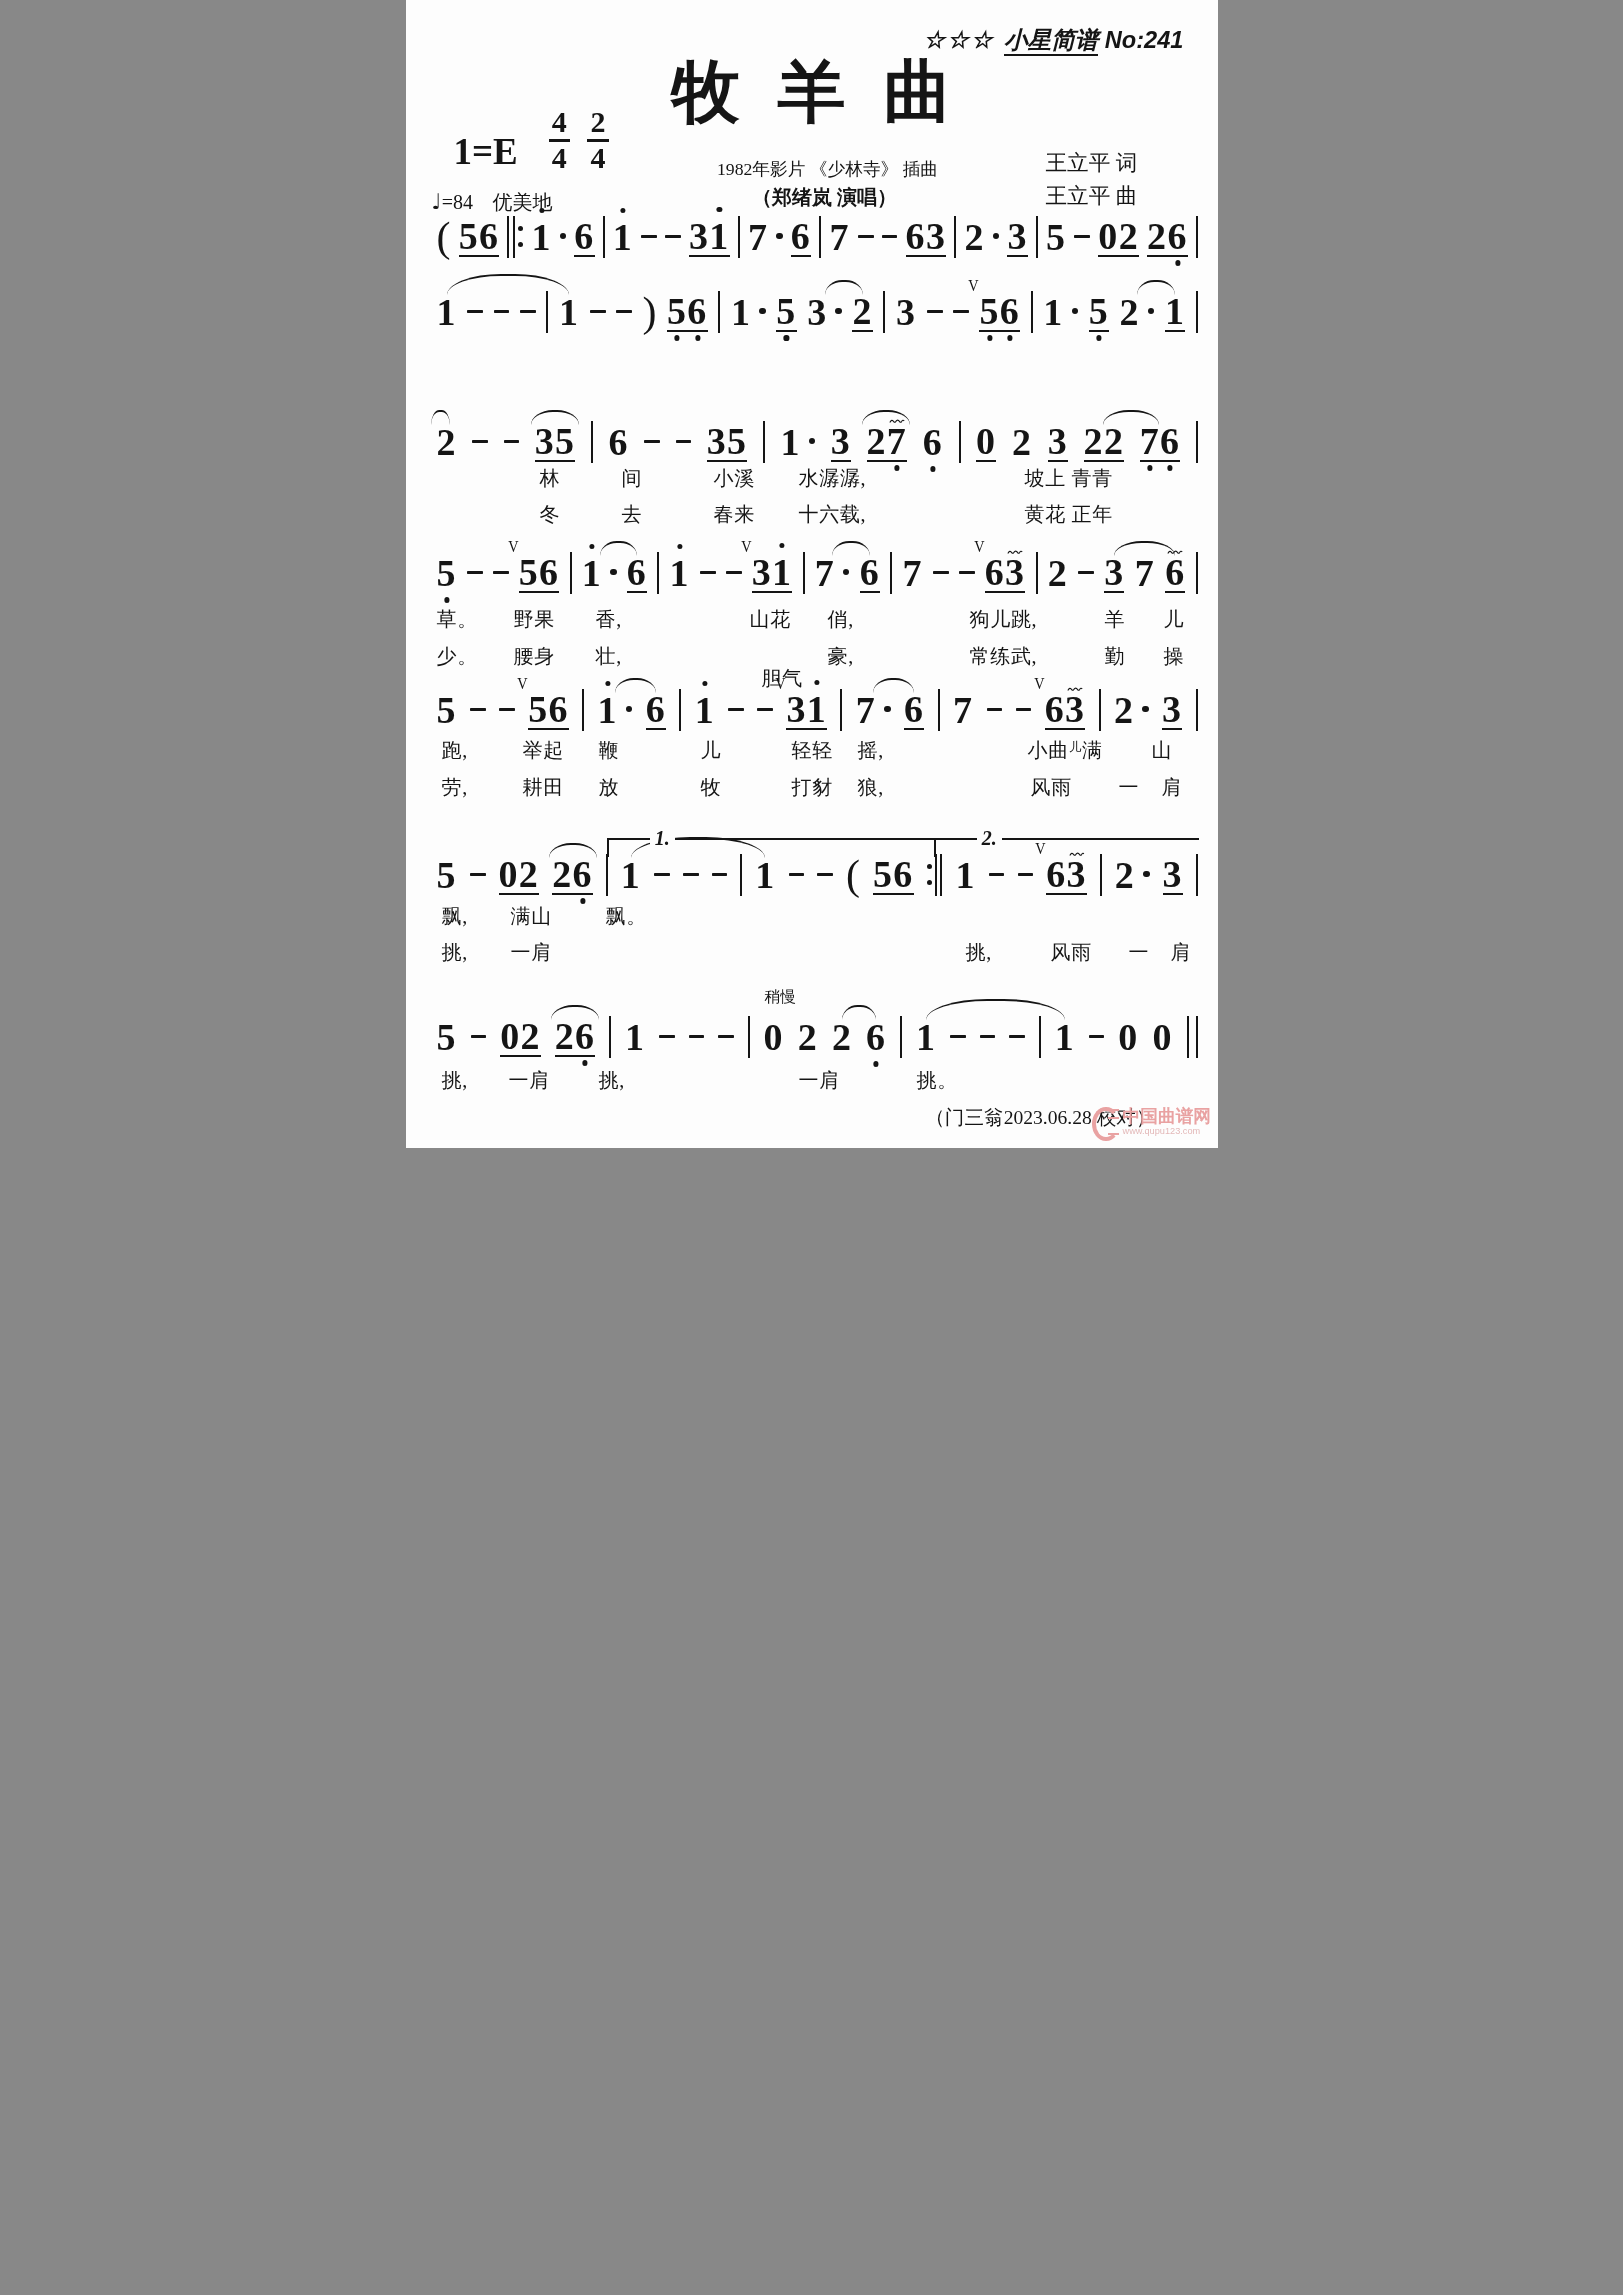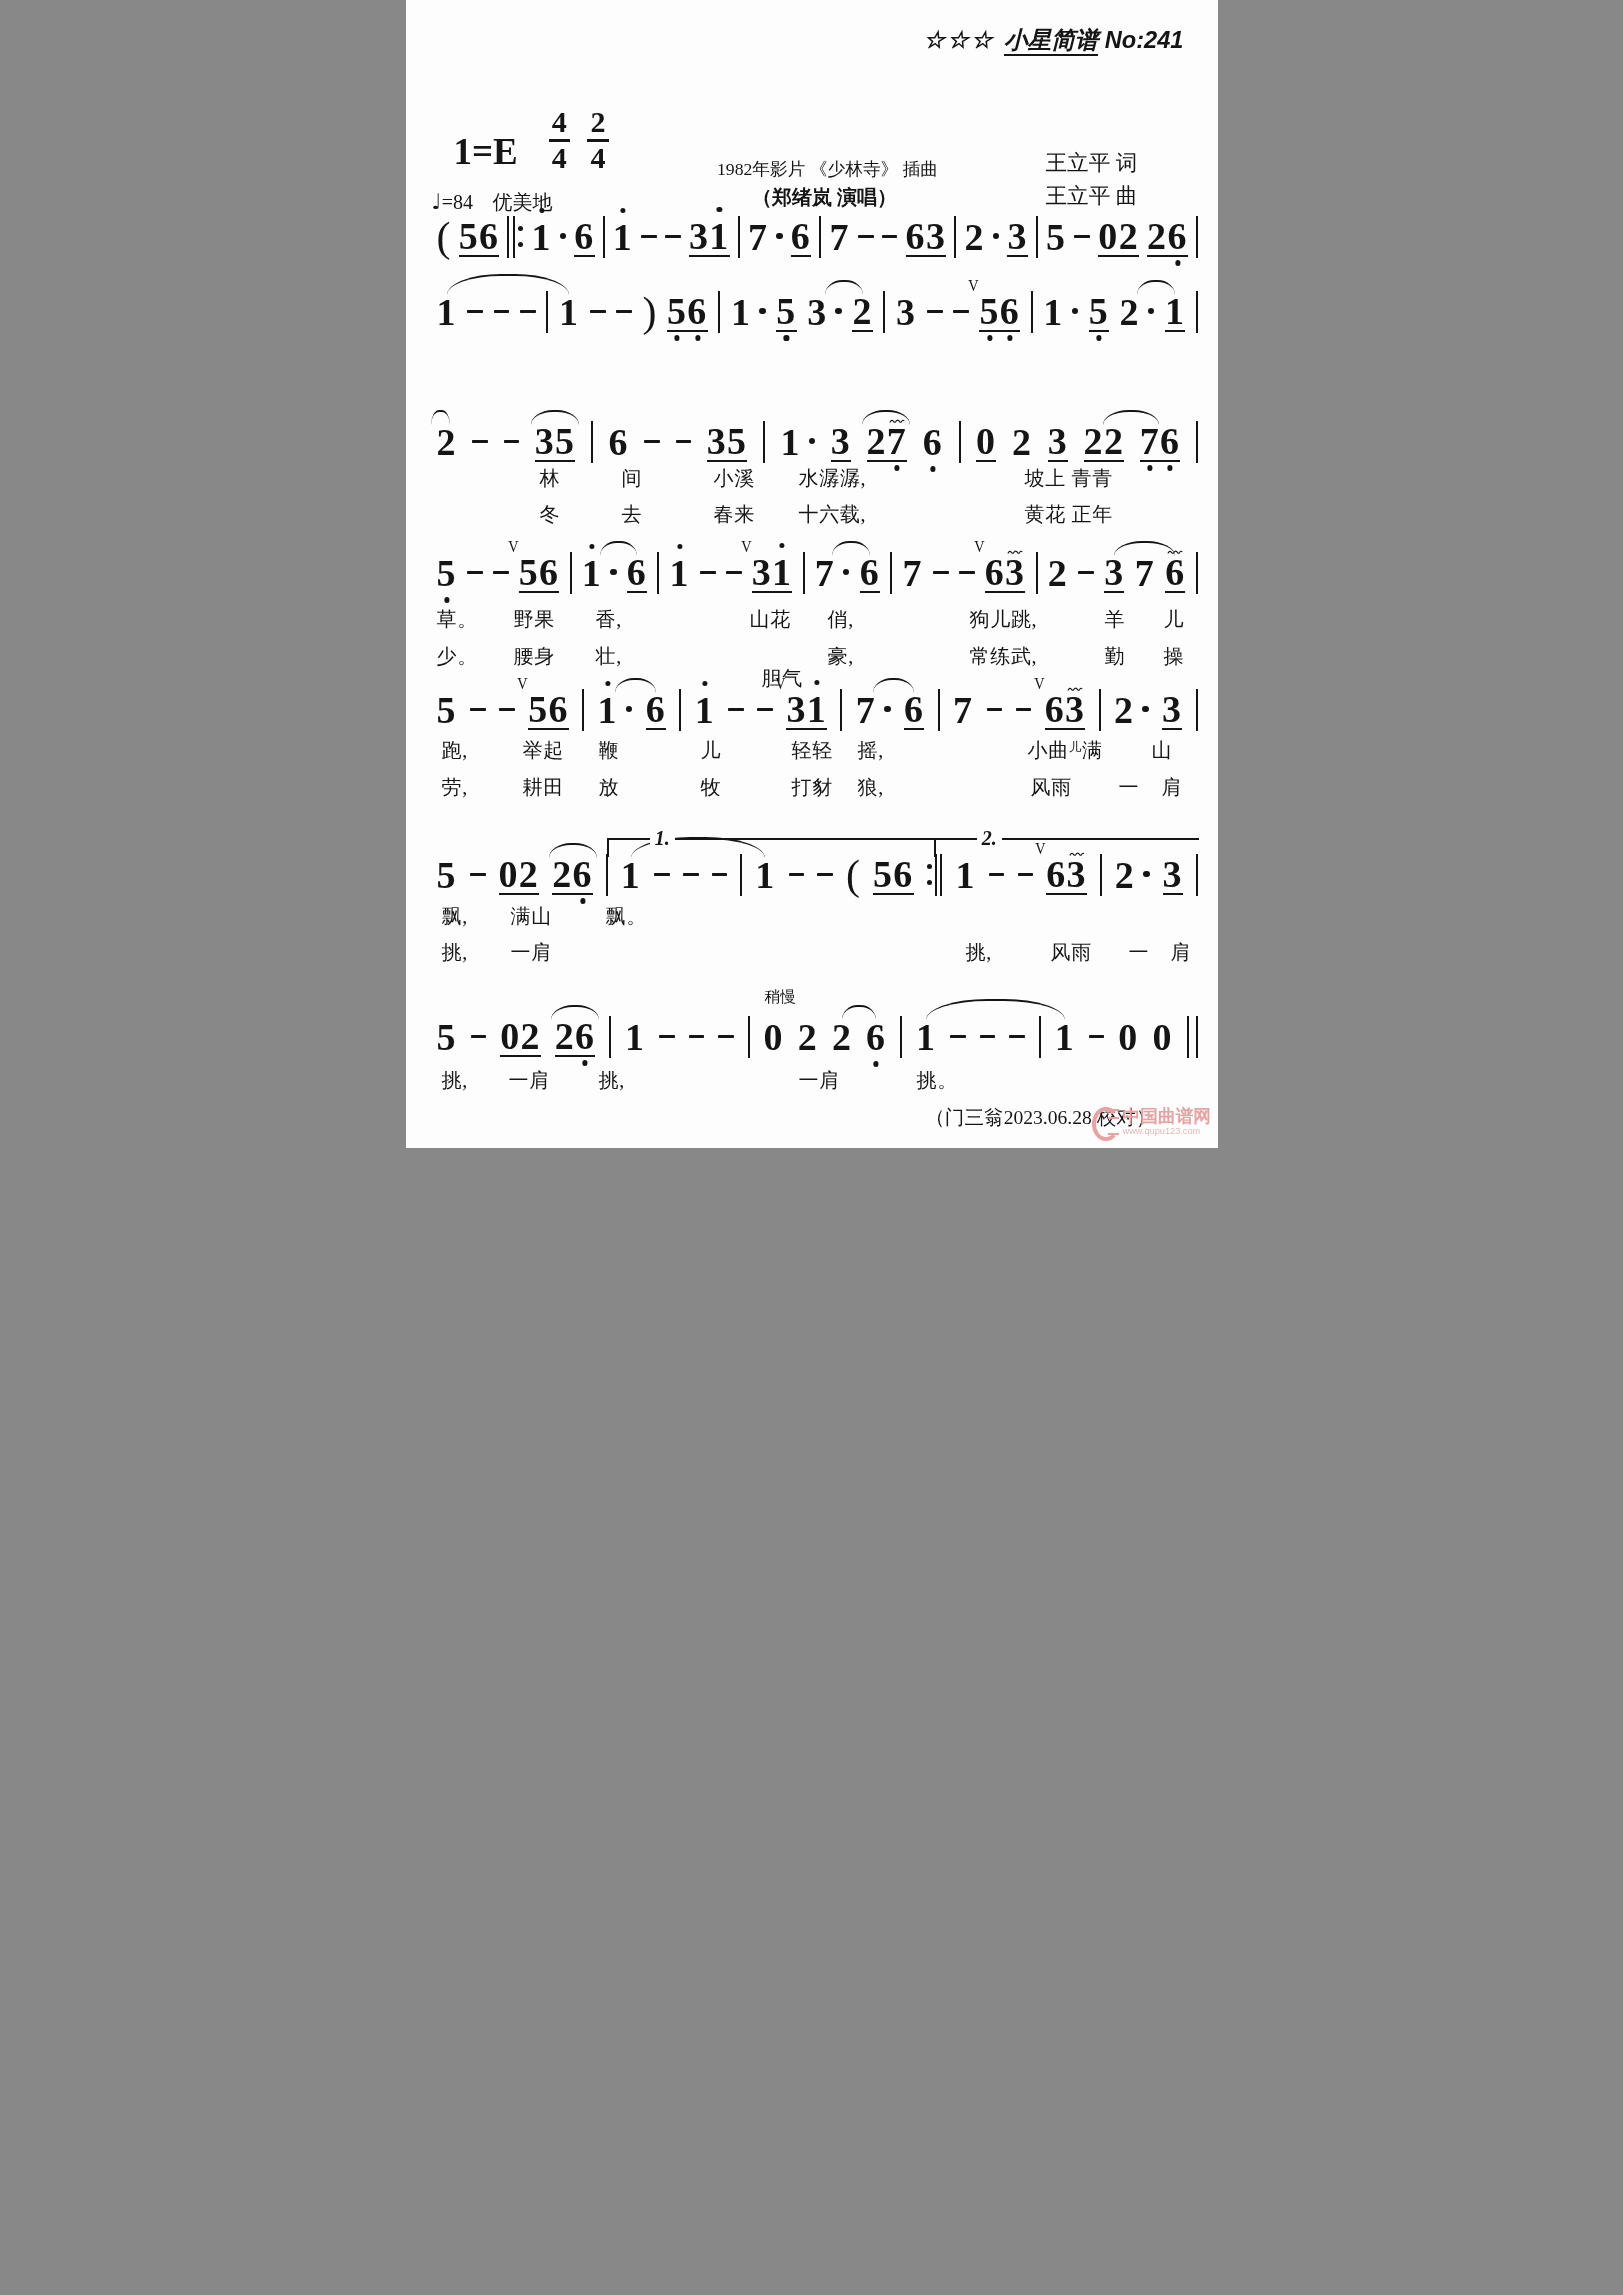--- a/index.html
+++ b/index.html
@@ -57,20 +57,21 @@
   .wm-bars i{display:block;height:2.6px;background:#e9a2a2;margin-top:5.9px;}
   .wm-t1{font:700 17.7px "Liberation Serif",serif;line-height:1.1;}
   .wm-t2{font:400 9.2px "Liberation Sans",sans-serif;color:#e3b8b8;}
 </style>
 </head>
 <body>
 
 <div class="page" id="sheet">
   <div class="series"><span class="stars">☆☆☆</span><span class="sname">小星简谱</span><span class="sno">No:241</span></div>
 
+  <div class="title"><span>牧羊曲</span></div>
 
   <div class="keysig">1=E</div>
   <div class="fracs">
     <span class="frac">
         <span class="num">4</span>
         <span class="den">4</span>
       </span>
     <span class="frac">
         <span class="num">2</span>
         <span class="den">4</span>

